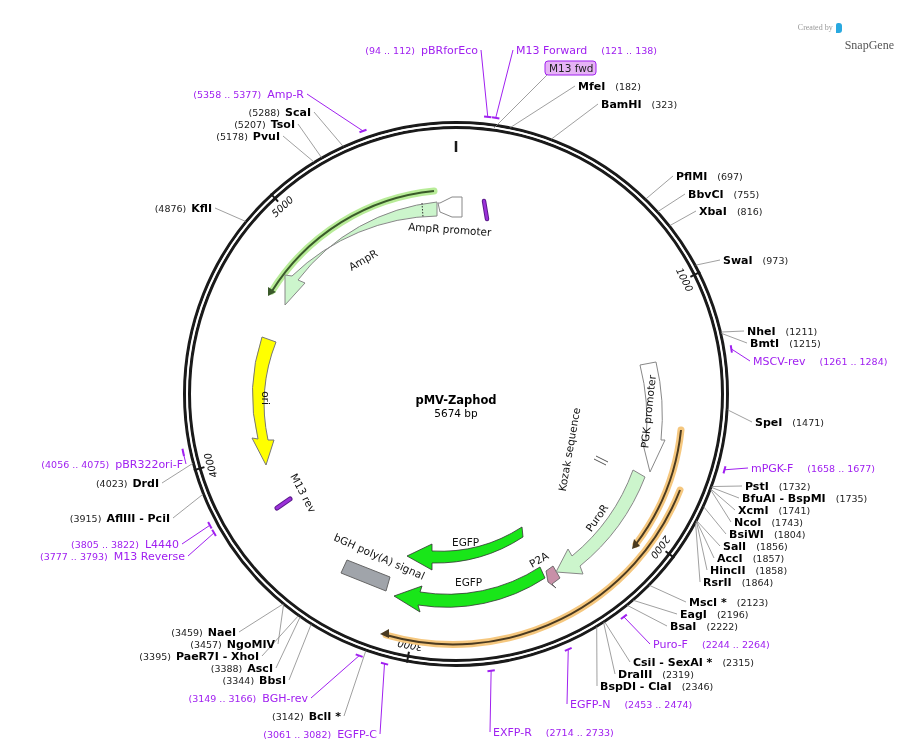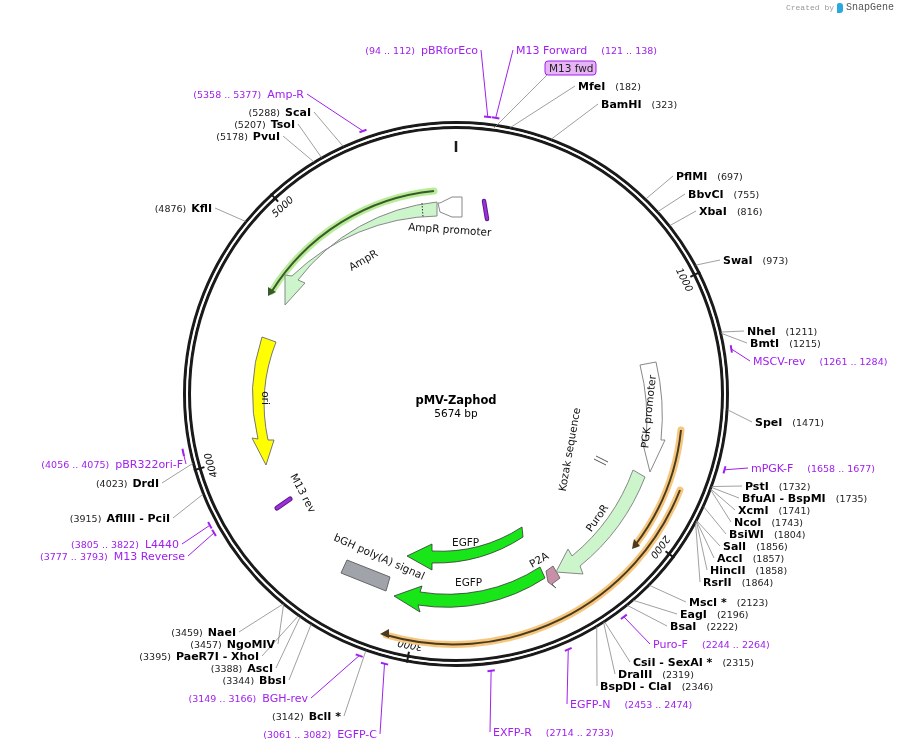--- a/index.html
+++ b/index.html
@@ -8,22 +8,22 @@
   #map { position: absolute; left: 0; top: 0; }
   .site-name { font-weight: bold; font-size: 11px; fill: #000; }
   .site-pos { font-size: 9.5px; fill: #222; }
   .primer-txt { font-size: 11px; fill: #a020f0; }
   .primer-pos { font-size: 9.5px; fill: #a020f0; }
   .feat-label { font-size: 10.5px; fill: #111; }
   .tick-label { font-size: 10px; fill: #111; font-style: italic; }
   .title { font-weight: bold; font-size: 11.5px; fill: #000; }
   .subtitle { font-size: 10.5px; fill: #000; }
   .credit { position: absolute; right: 8px; top: 2px; font-size: 8px; color: #999;
-            display: flex; align-items: center; gap: 3px; font-family: Liberation Mono, monospace; }
-  .credit .brand { color: #555; font-size: 10px; }
+            display: flex; align-items: center; gap: 3px; font-family: Liberation Serif, serif; }
+  .credit .brand { color: #555; font-size: 12px; margin-top: 36px; }
   .credit .logo { width: 6px; height: 10px; background: #29a9e0; border-radius: 2px 3px 3px 0; display: inline-block; }
 </style>
 </head>
 <body>
 
 <div class="credit">
   <span>Created by</span>
   <span class="logo"></span>
   <span class="brand">SnapGene</span>
 </div>

